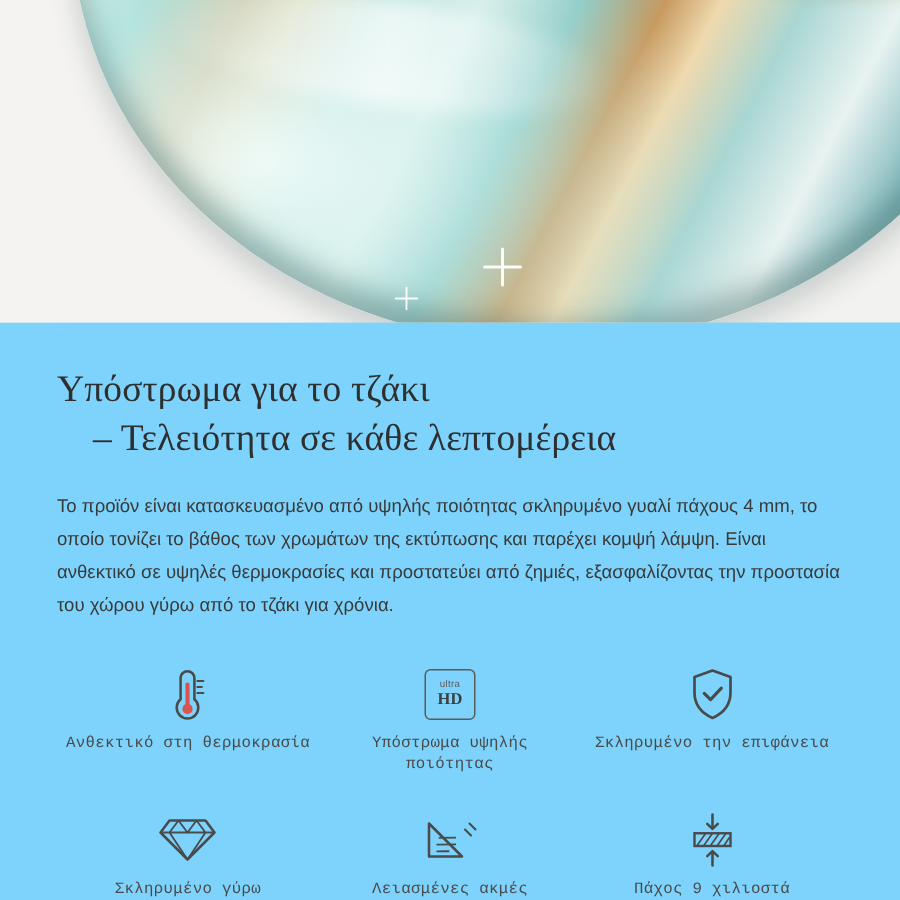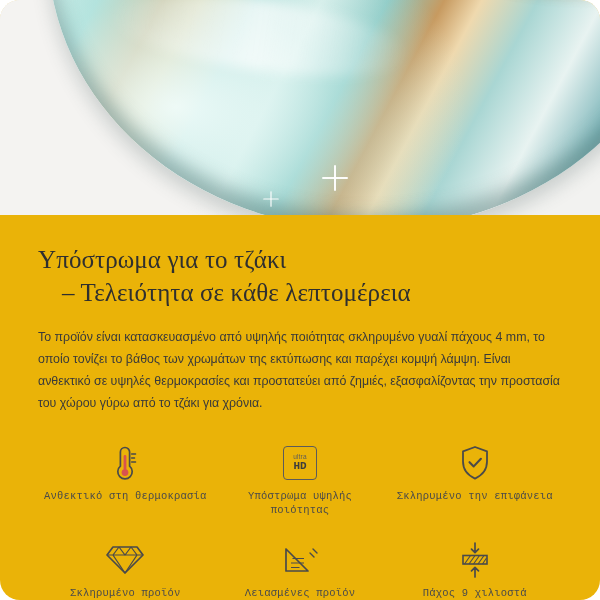--- a/index.html
+++ b/index.html
@@ -10,23 +10,22 @@
     width: 600px;
     height: 600px;
     overflow: hidden;
     background: #ffffff;
     font-family: "Liberation Sans", sans-serif;
   }
   .page {
     position: relative;
     width: 600px;
     height: 600px;
-    background: #eab308;
-    overflow: hidden;
-    border-radius: 20px;
+    background: #7dd3fc;
+    overflow: hidden;
   }
 
   
   .hero {
     position: relative;
     width: 600px;
     height: 215px;
     overflow: hidden;
     background: #f2f2f0;
   }
@@ -181,21 +180,21 @@
     justify-content: center;
     line-height: 1;
   }
   .hd-box .t1 {
     font-family: "Liberation Sans", sans-serif;
     font-size: 6.5px;
     color: #5b5b5b;
     letter-spacing: 0.2px;
   }
   .hd-box .t2 {
-    font-family: Liberation Mono, monospace;
+    font-family: Liberation Serif, serif;
     font-size: 11px;
     font-weight: bold;
     color: #3d3d3d;
     margin-top: 1px;
   }
 </style>
 </head>
 <body>
 
 <div class="page">
@@ -257,32 +256,32 @@
         <div class="cap">Σκληρυμένο την επιφάνεια</div>
       </div>
 
       <div class="feature">
         <div class="glyph">
           <svg width="40" height="36" viewBox="0 0 40 36" xmlns="http://www.w3.org/2000/svg">
             <path d="M8 5h24l6 8-18 18L2 13 8 5z" fill="none" stroke="#4a4a4a" stroke-width="1.7" stroke-linejoin="round"></path>
             <path d="M2 13h36M14 5l-6 8 12 18M26 5l6 8-12 18M14 5l6 8 6-8M8 13h24" fill="none" stroke="#4a4a4a" stroke-width="1.2"></path>
           </svg>
         </div>
-        <div class="cap">Σκληρυμένο προϊόν</div>
+        <div class="cap">Σκληρυμένο γύρω</div>
       </div>
 
       <div class="feature">
         <div class="glyph">
           <svg width="40" height="34" viewBox="0 0 40 34" xmlns="http://www.w3.org/2000/svg">
             <path d="M6 28h22L6 6v22z" fill="none" stroke="#4a4a4a" stroke-width="1.7" stroke-linejoin="round"></path>
             <path d="M11 24.5l8.5 0M11 20l13 0M12.5 15.5l11.5 0" stroke="#4a4a4a" stroke-width="1.2" transform="rotate(-0.2 18 20)"></path>
             <path d="M30 10l4 4M33 6l4 4" stroke="#4a4a4a" stroke-width="1.4" stroke-linecap="round"></path>
           </svg>
         </div>
-        <div class="cap">Λειασμένες προϊόν</div>
+        <div class="cap">Λειασμένες ακμές</div>
       </div>
 
       <div class="feature">
         <div class="glyph">
           <svg width="40" height="40" viewBox="0 0 40 40" xmlns="http://www.w3.org/2000/svg">
             <path d="M20 3v9M16.5 9.2L20 12.6 23.5 9.2" fill="none" stroke="#4a4a4a" stroke-width="1.7" stroke-linecap="round" stroke-linejoin="round"></path>
             <rect x="8" y="15.5" width="24" height="8.5" fill="none" stroke="#4a4a4a" stroke-width="1.6"></rect>
             <path d="M9.5 24l6-8.5M14 24l6-8.5M18.5 24l6-8.5M23 24l6-8.5M27.5 24l4-6" stroke="#4a4a4a" stroke-width="1.1"></path>
             <path d="M20 37v-9M16.5 30.8L20 27.4l3.5 3.4" fill="none" stroke="#4a4a4a" stroke-width="1.7" stroke-linecap="round" stroke-linejoin="round"></path>
           </svg>

